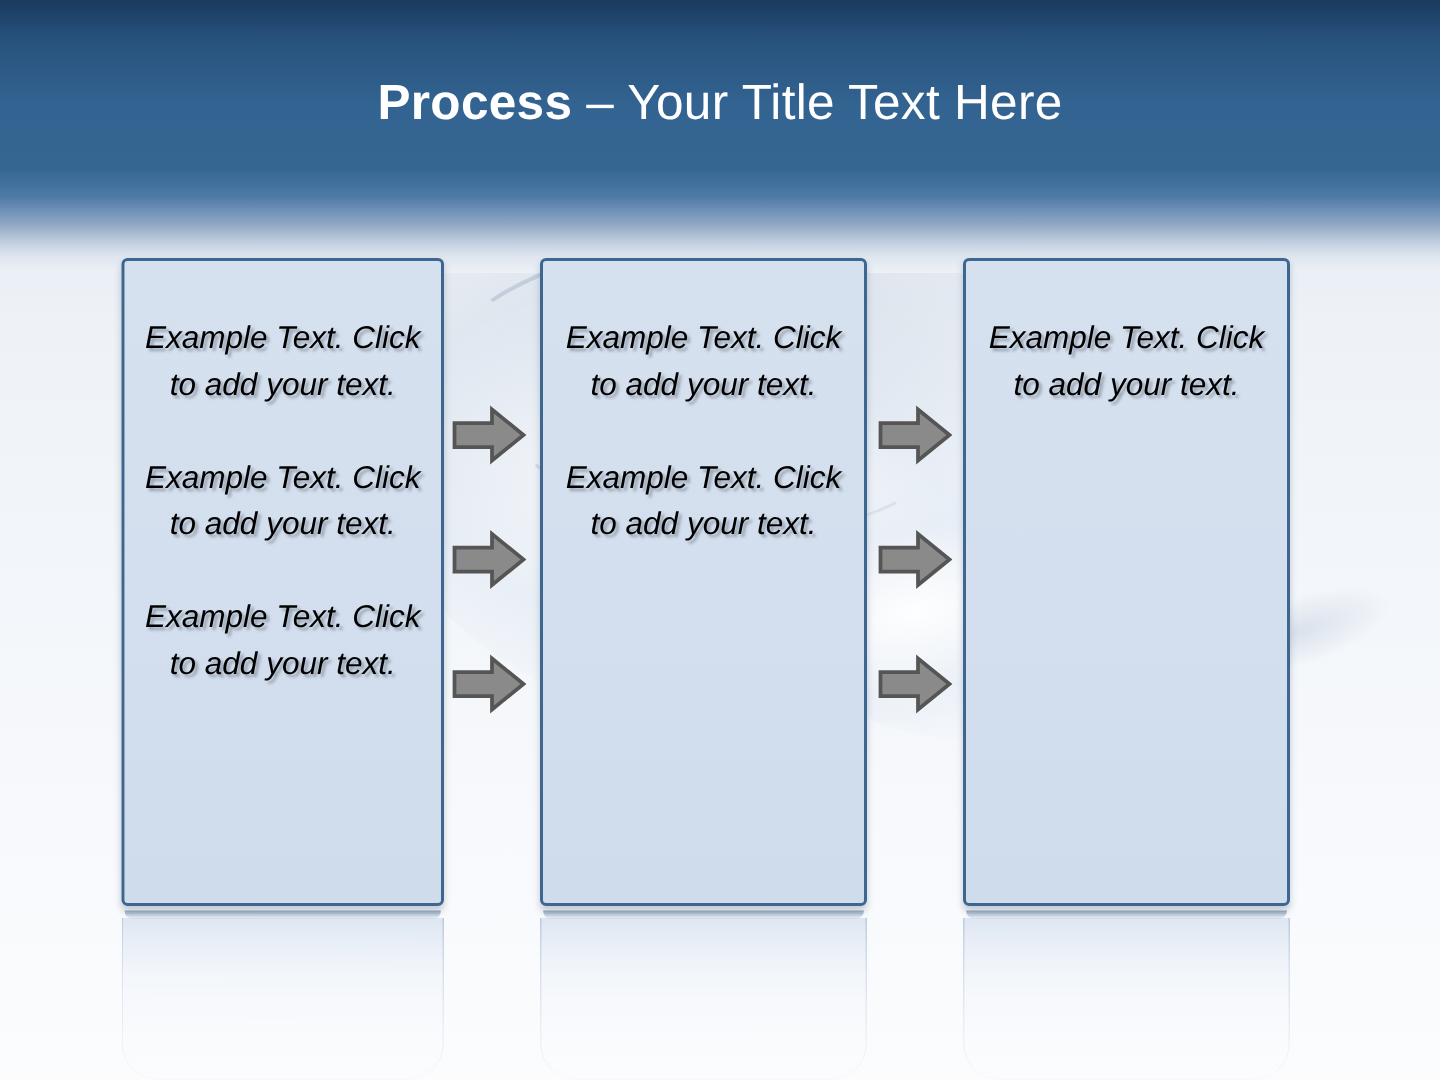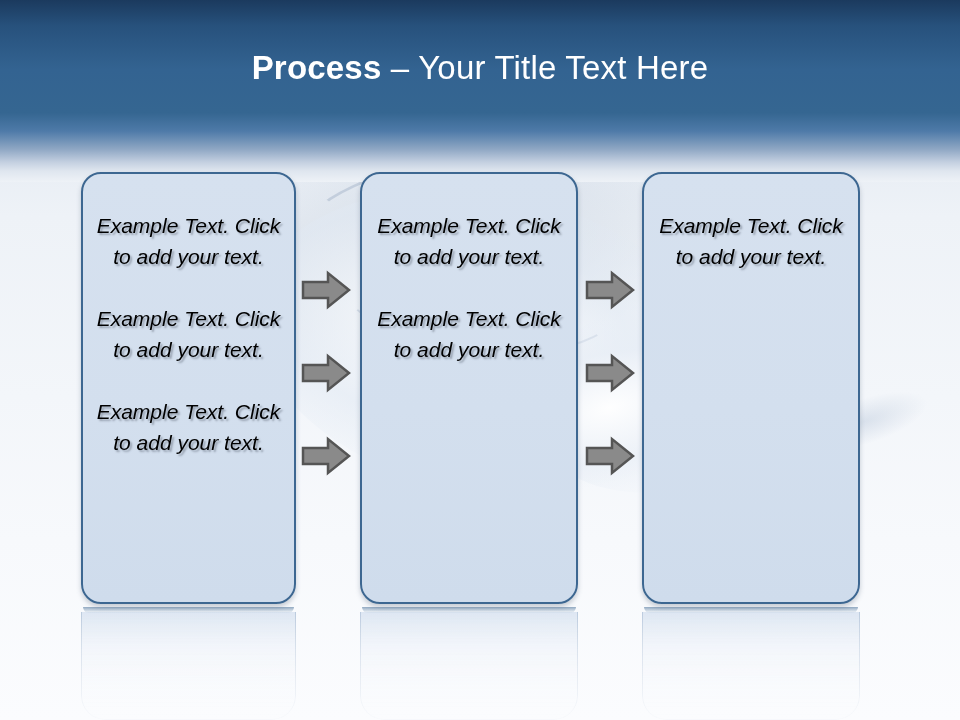--- a/index.html
+++ b/index.html
@@ -124,21 +124,21 @@
   .slide-title .t-rest   { font-weight: normal; }
 
   
   .proc-box {
     position: absolute;
     box-sizing: border-box;
     top: 172px;
     height: 432px;
     background: linear-gradient(180deg, #d6e1ef 0%, #d3dfee 55%, #cfdcec 100%);
     border: 2px solid #3d6791;
-    border-radius: 20px;
+    border-radius: 4px;
     box-shadow: 0 3px 5px rgba(60,80,105,0.28);
   }
   .proc-box.b1 { left: 81px;  width: 215px; }
   .proc-box.b2 { left: 360px; width: 218px; }
   .proc-box.b3 { left: 642px; width: 218px; }
 
   .box-text {
     position: absolute;
     left: 8px; right: 8px;
     top: 36px;

